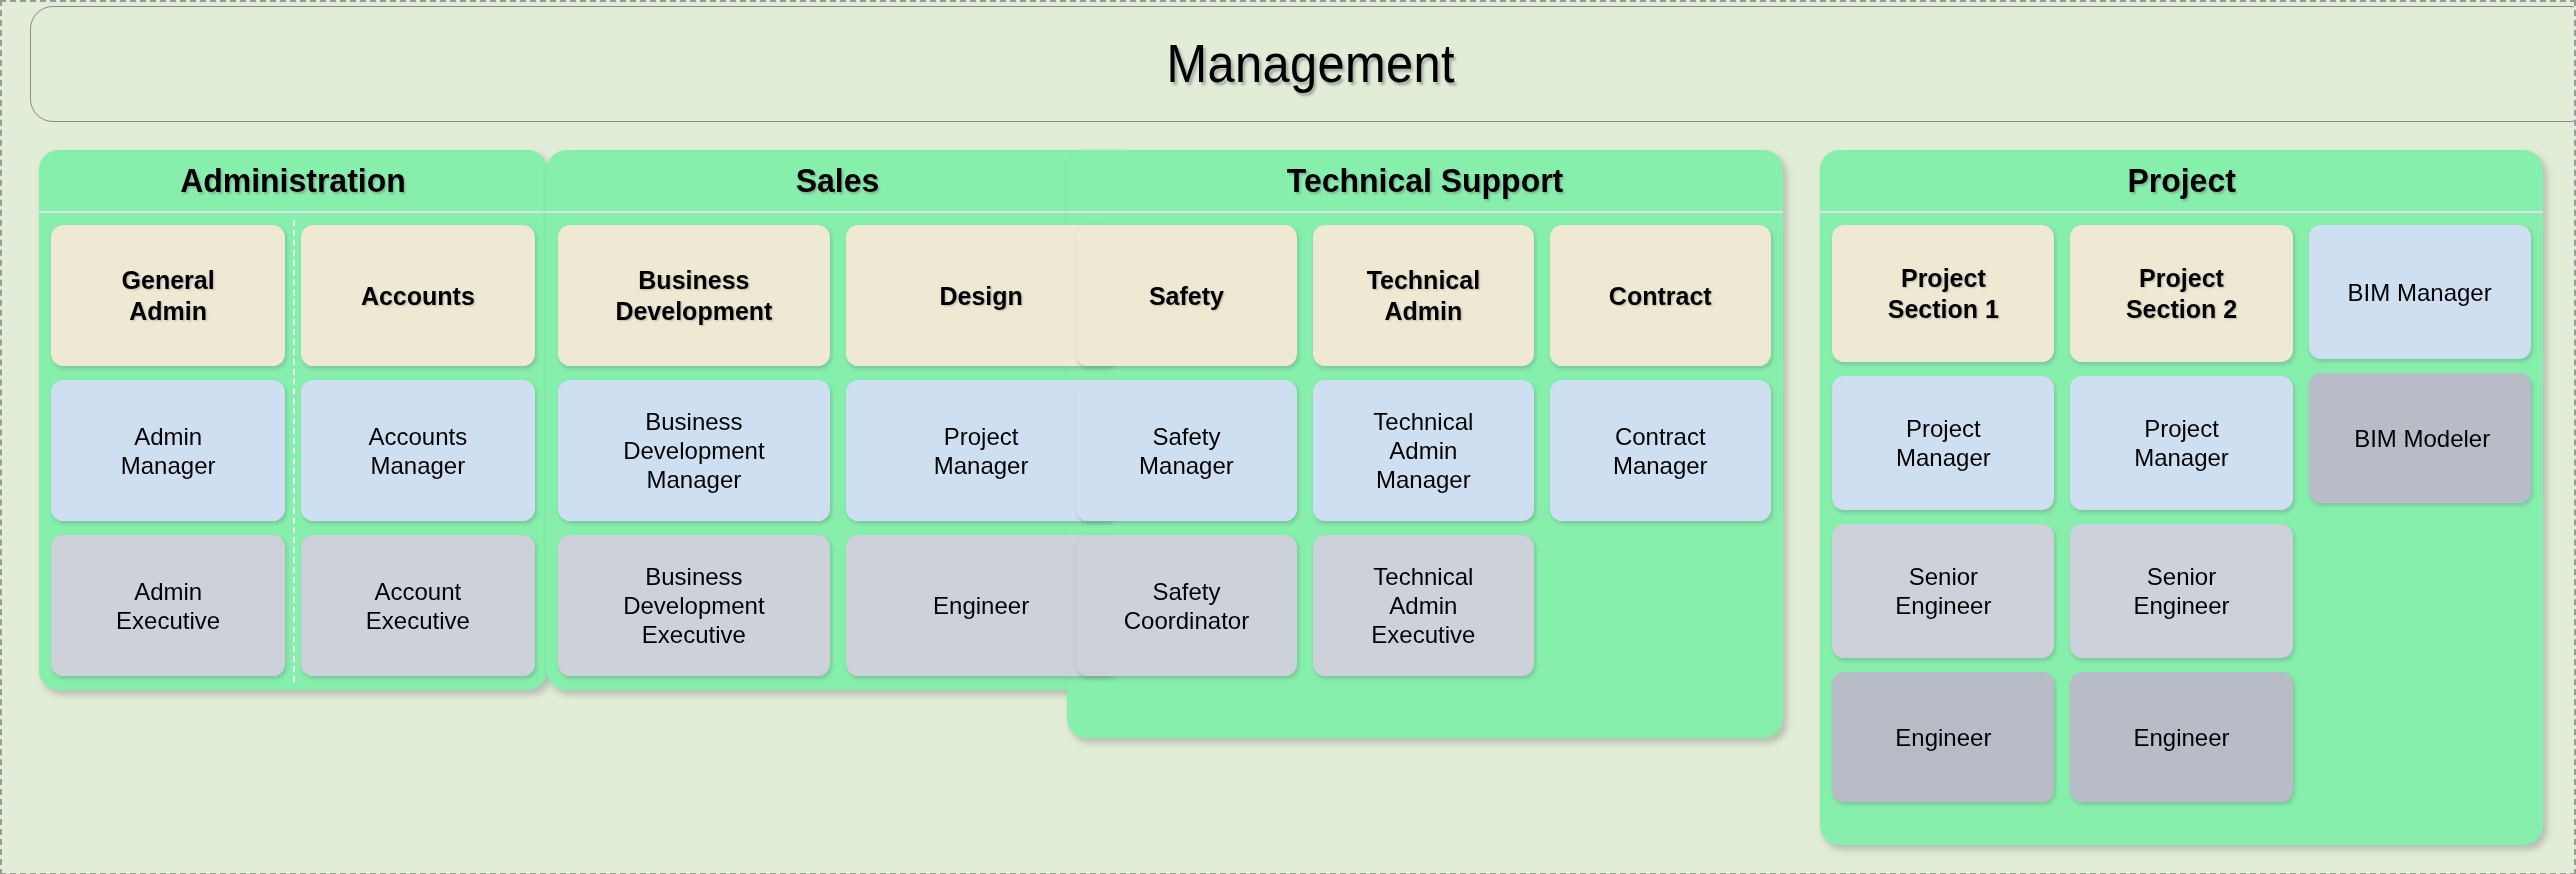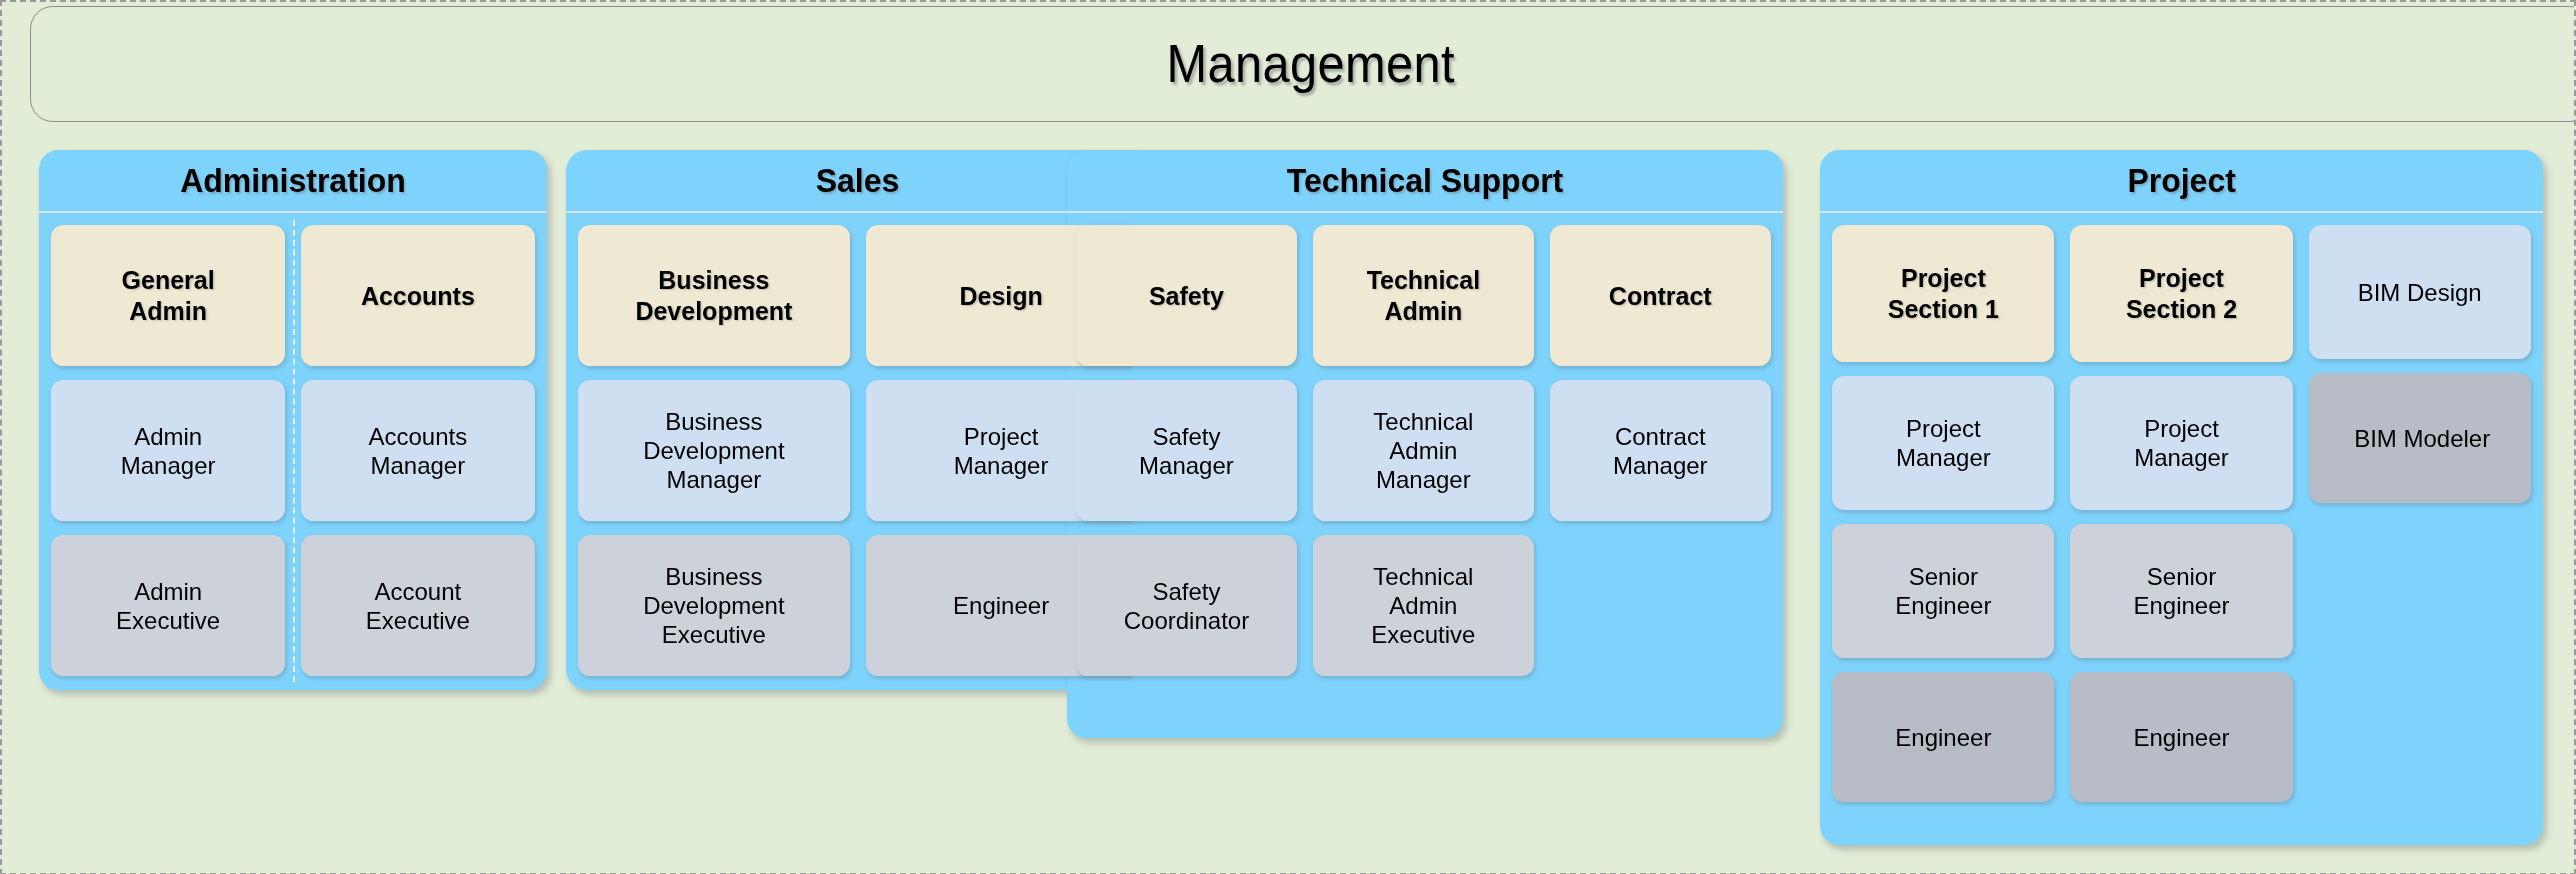--- a/index.html
+++ b/index.html
@@ -51,21 +51,21 @@
     position: absolute;
     left: 0;
     top: 148px;
     width: 2576px;
     height: 706px;
   }
 
   .dept {
     position: absolute;
     top: 0;
-    background: #7dd3fc;
+    background: #86efac;
     border-radius: 19.4px;
     box-sizing: border-box;
     box-shadow: 3.5px 4.4px 6.2px rgba(90,100,110,0.32);
     overflow: hidden;
   }
 
   .dept-header {
     height: 63px;
     display: flex;
     align-items: center;
@@ -172,21 +172,21 @@
             <div class="col">
               <div class="cell tier-dept" style="height: 141px;">Accounts</div>
               <div class="cell tier-manager" style="height: 141px;">Accounts
 Manager</div>
               <div class="cell tier-exec" style="height: 141px;">Account
 Executive</div>
             </div>
           </div>
         </div>
       </div>
-      <div class="dept" style="left: 564px; width: 583px; height: 540px; border-radius: 21px;">
+      <div class="dept" style="left: 544px; width: 583px; height: 540px; border-radius: 21px;">
         <div class="dept-header">
           <div class="dept-header-label">Sales</div>
         </div>
         <div class="dept-body" style="height: 476px;">
           <div class="cols">
             <div class="col">
               <div class="cell tier-dept" style="height: 141px;">Business
 Development</div>
               <div class="cell tier-manager" style="height: 141px;">Business
 Development
@@ -253,21 +253,21 @@
             <div class="col">
               <div class="cell tier-dept" style="height: 137px;">Project
 Section 2</div>
               <div class="cell tier-manager" style="height: 134px;">Project
 Manager</div>
               <div class="cell tier-exec" style="height: 134px;">Senior
 Engineer</div>
               <div class="cell tier-junior" style="height: 130px;">Engineer</div>
             </div>
             <div class="col">
-              <div class="cell tier-manager" style="height: 134px;">BIM Design</div>
+              <div class="cell tier-manager" style="height: 134px;">BIM Manager</div>
               <div class="cell tier-junior" style="height: 130px; padding-left: 12px;">BIM Modeler</div>
             </div>
           </div>
         </div>
       </div>
     </div>
 
 </div>
 
 

